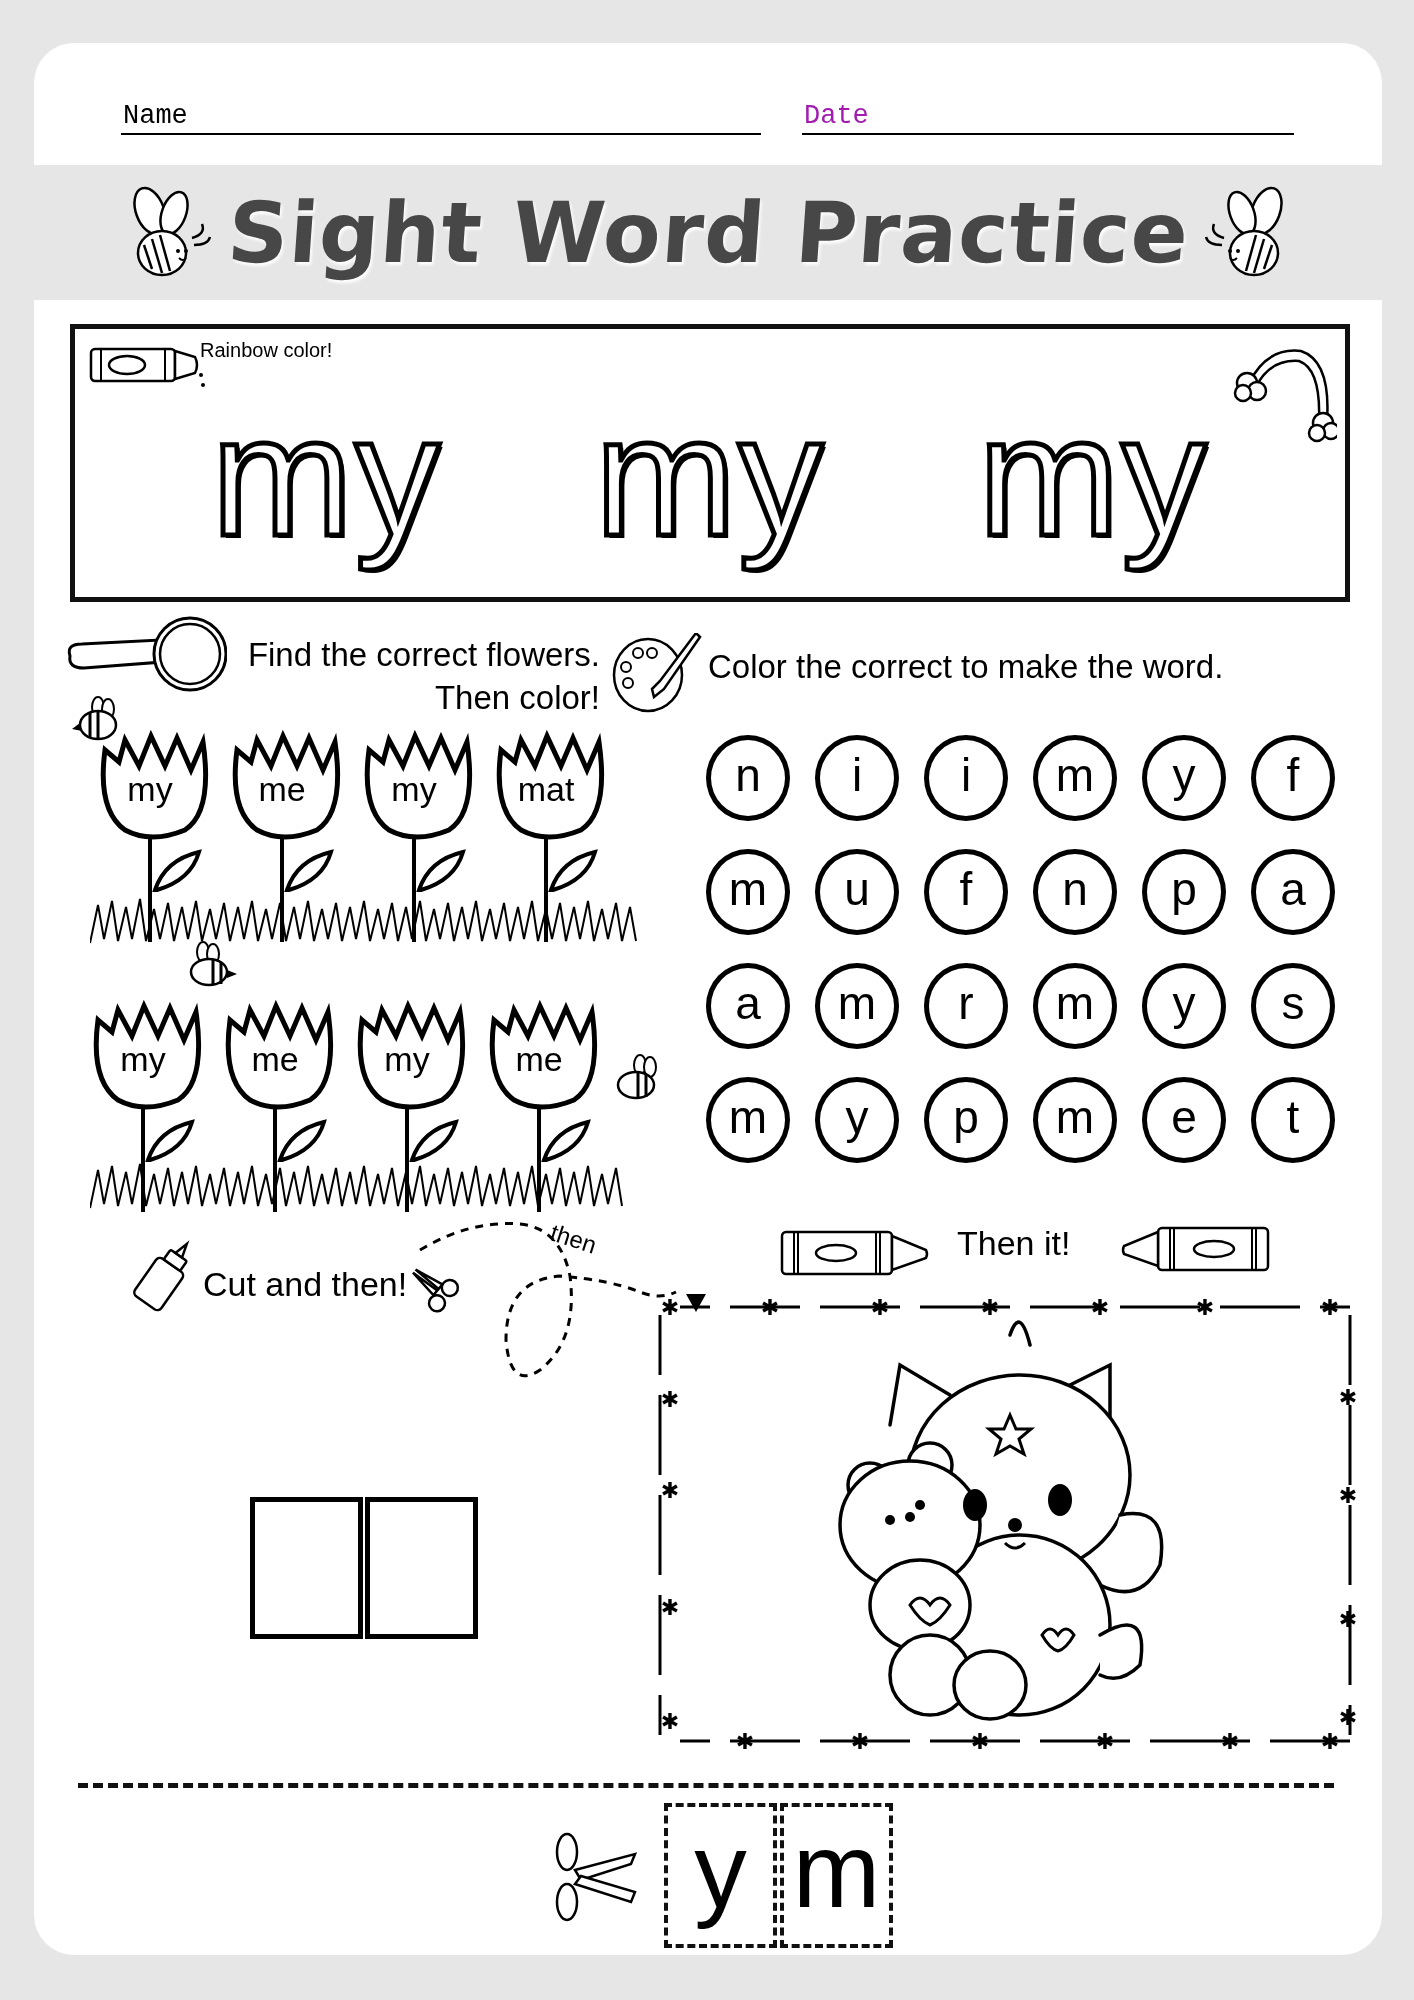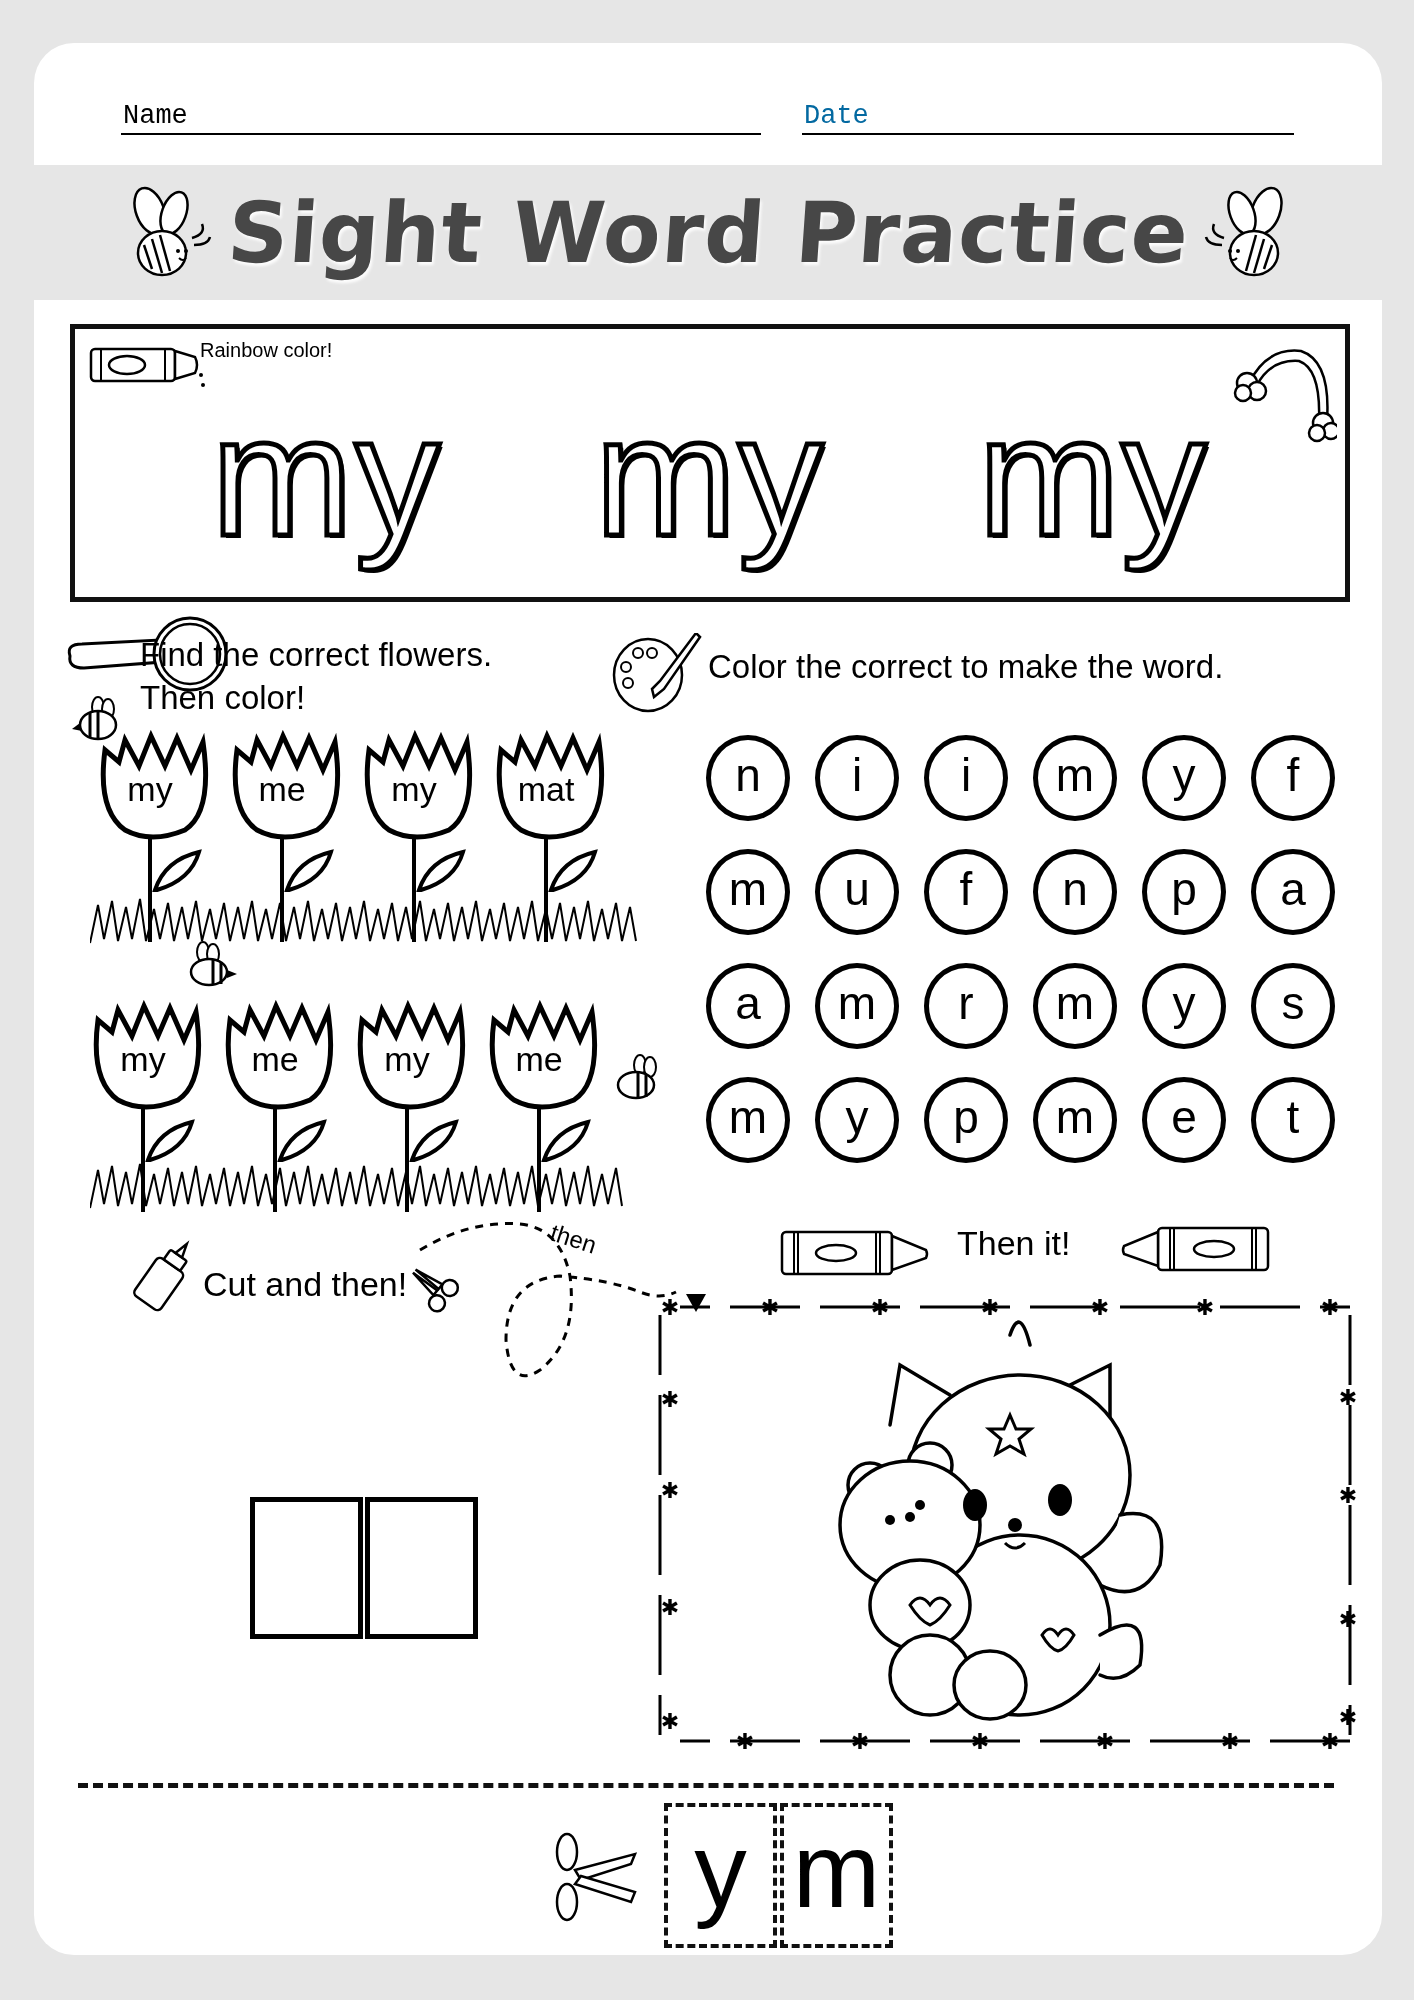--- a/index.html
+++ b/index.html
@@ -6,34 +6,34 @@
   html, body { width: 1414px; height: 2000px; background: #e6e6e6; overflow: hidden; }
   body { position: relative; font-family: "DejaVu Sans", sans-serif; color: #000; }
 
   .card-top { position: absolute; left: 34px; top: 43px; width: 1348px; height: 122px; background: #fff; border-radius: 40px 40px 0 0; }
   .card-main { position: absolute; left: 34px; top: 300px; width: 1348px; height: 1655px; background: #fff; border-radius: 0 0 40px 40px; }
 
   .field { position: absolute; top: 95px; height: 40px; border-bottom: 2px solid #000; }
   .field span { position: absolute; left: 2px; bottom: 2px; font-size: 27px; font-family: Liberation Mono, monospace; }
   .name-field { left: 121px; width: 640px; }
   .date-field { left: 802px; width: 492px; }
-  .date-field span { color: #0369a1; }
+  .date-field span { color: #a21caf; }
 
   .title-band { position: absolute; left: 34px; top: 165px; width: 1348px; height: 135px; display: flex; align-items: center; justify-content: center; gap: 14px; }
   .title-text { font-family: "DejaVu Sans", sans-serif; font-weight: bold; font-size: 84px; color: #474747; letter-spacing: 1px; text-shadow: 2px 3px 3px rgba(255,255,255,0.9); transform: skewX(-4deg); }
   .bee-big { width: 92px; height: 100px; }
 
   .rainbow-box { position: absolute; left: 70px; top: 324px; width: 1280px; height: 278px; border: 5px solid #111; }
   .rainbow-label { position: absolute; left: 125px; top: 10px; font-size: 20px; font-family: "Liberation Sans", sans-serif; }
   .crayon-small { position: absolute; left: 12px; top: 12px; width: 120px; height: 48px; }
   .rainbow-icon { position: absolute; right: 8px; top: 8px; width: 110px; height: 110px; }
   .outline-words { position: absolute; left: 0; top: 62px; width: 100%; display: flex; justify-content: space-around; padding: 0 60px; }
   .outline-word { font-family: "Liberation Sans", sans-serif; font-size: 170px; line-height: 170px; color: #fff; -webkit-text-stroke: 5px #000; text-shadow: 3px 3px 0 #000; letter-spacing: 2px; }
 
-  .find-title { position: absolute; left: 140px; top: 633px; width: 460px; text-align: left; font-size: 33px; line-height: 43px; font-family: "Liberation Sans", sans-serif; }
+  .find-title { position: absolute; left: 140px; top: 633px; width: 460px; text-align: right; font-size: 33px; line-height: 43px; font-family: "Liberation Sans", sans-serif; }
   .magnifier { position: absolute; left: 62px; top: 614px; width: 165px; height: 90px; }
   .flower-row { position: absolute; display: flex; }
   .flower-row-1 { left: 95px; top: 720px; }
   .flower-row-2 { left: 88px; top: 990px; }
   .flower { position: relative; width: 132px; height: 230px; }
   .flower svg { position: absolute; left: 0; top: 0; }
   .flower-label { position: absolute; left: 0; width: 110px; top: 50px; text-align: center; font-size: 34px; font-family: "Liberation Sans", sans-serif; }
   .grass { position: absolute; left: 90px; width: 550px; height: 50px; }
   .bee-small { position: absolute; width: 55px; height: 50px; }
 

